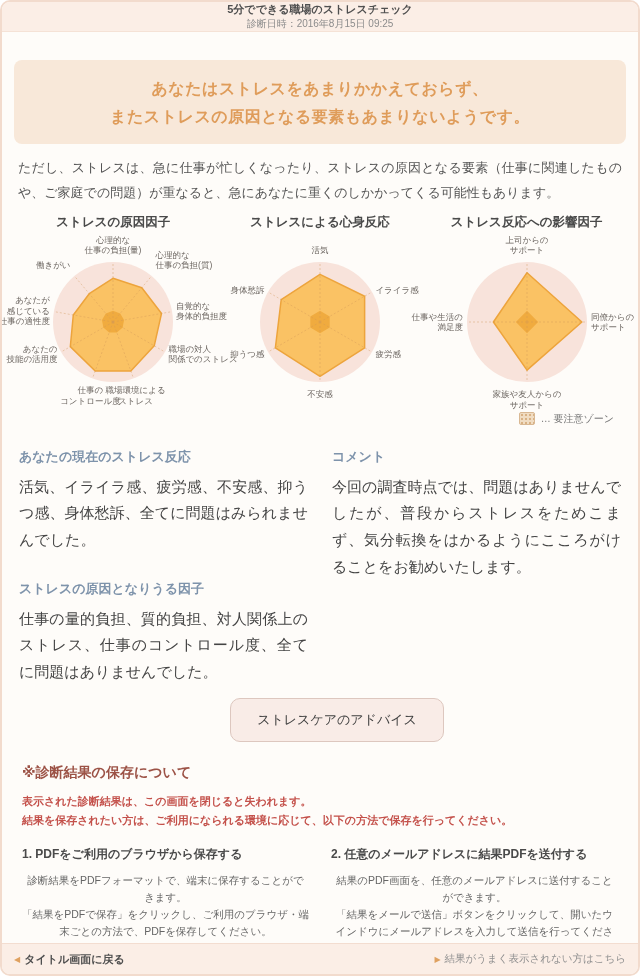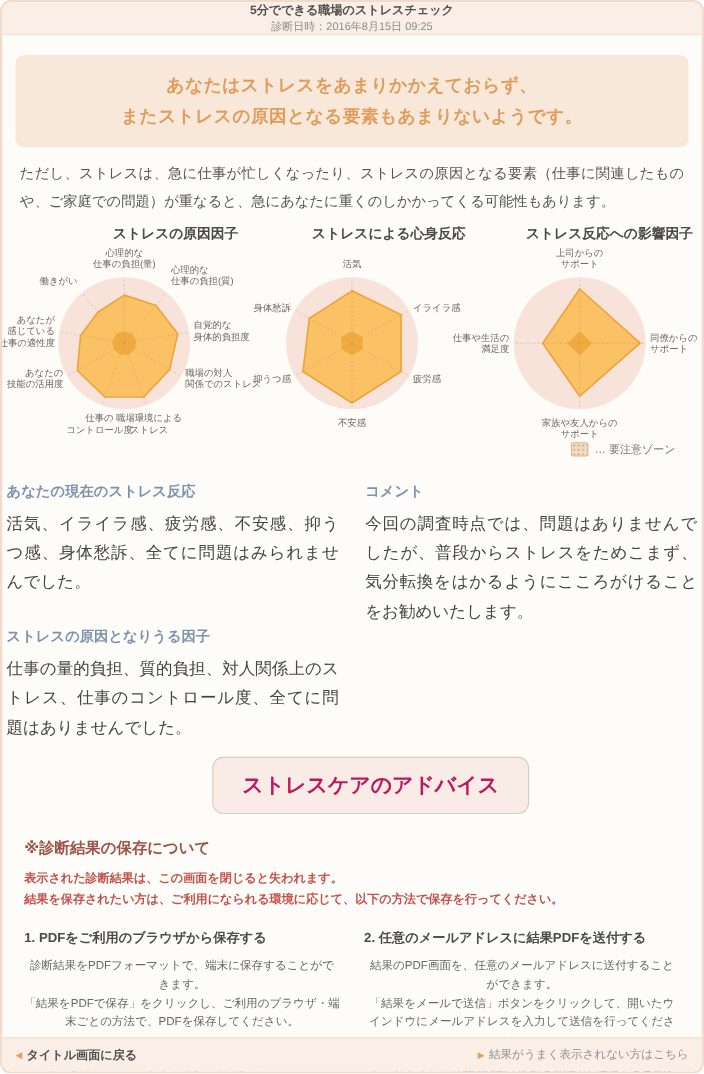--- a/index.html
+++ b/index.html
@@ -11,54 +11,54 @@
   }
   
   .topbar {
     height:30px; background:#fbeee6; border-bottom:1px solid #f5e2d6;
     display:flex; justify-content:space-between; align-items:center; padding:0 14px;flex-direction:column;
   }
   .topbar .app-title { font-size:11px; font-weight:bold; color:#4f4f4f; }
   .topbar .stamp { font-size:10px; color:#8c8c8c; }
   
   .headline {
-    margin:18px 12px 0; background:#f8e8d9; border-radius:8px;
+    margin:28px 12px 0; background:#f8e8d9; border-radius:8px;
     padding:15px 10px 13px; text-align:center;
   }
   .headline div { font-size:16px; font-weight:bold; color:#df9c5a; line-height:1.75; letter-spacing:.5px; }
   
   .intro {
     margin:11px 16px 0; font-size:13px; color:#555; line-height:1.95; text-align:justify;
   }
   
   .charts-row { position:relative; display:flex; margin:8px 8px 0; }
   .chart { width:33.33%; overflow:visible; }
-  .chart-title { text-align:right; font-size:12.5px; font-weight:bold; color:#4a4a4a; height:20px; }
+  .chart-title { text-align:center; font-size:12.5px; font-weight:bold; color:#4a4a4a; height:20px; }
   .chart svg { overflow:visible; display:block; margin:0 auto; }
   .legend {
     position:absolute; right:16px; bottom:-2px;
     display:flex; align-items:flex-start; gap:6px; font-size:10px; color:#777;
   }
   .legend .swatch {
     width:16px; height:13px; border:1px solid #d9b893; border-radius:2px;
     background-color:#f0dcc2;
     background-image:radial-gradient(#d8b184 1px, transparent 1.1px);
     background-size:4px 4px;
   }
   
-  .two-col { display:flex; gap:24px; margin:24px 4px 0; }
+  .two-col { display:flex; gap:24px; margin:24px 17px 0; }
   .col { flex:1; }
   .sec-heading { font-size:13px; font-weight:bold; color:#7e93ab; margin-bottom:8px; }
   .sec-body { font-size:15px; color:#444; line-height:1.78; text-align:justify; }
   .col .block + .block { margin-top:26px; }
   
   .advice-row { text-align:center; margin-top:12px; padding-left:34px; }
   .advice-btn {
     display:inline-block; background:#f9ece7; border:1px solid #ddc7bf; border-radius:10px;
-    padding:12px 26px; font-size:19px; font-weight:bold; color:#be185d; cursor:pointer;
+    padding:12px 26px; font-size:13px; font-weight:normal; color:#404040; cursor:pointer;
     text-decoration:none;
   }
   
   .save { margin:22px 20px 0; }
   .save-heading { font-size:14px; font-weight:bold; color:#9c5246; margin-bottom:10px; }
   .save-warning { font-size:11px; font-weight:bold; color:#c4514b; line-height:1.75; }
   .save-cols { display:flex; gap:22px; margin-top:16px; }
   .save-col { flex:1; }
   .save-col-heading { font-size:12px; font-weight:bold; color:#4a4a4a; margin-bottom:9px; }
   .save-col .para { font-size:10.5px; color:#666; line-height:1.62;text-align:center; }

